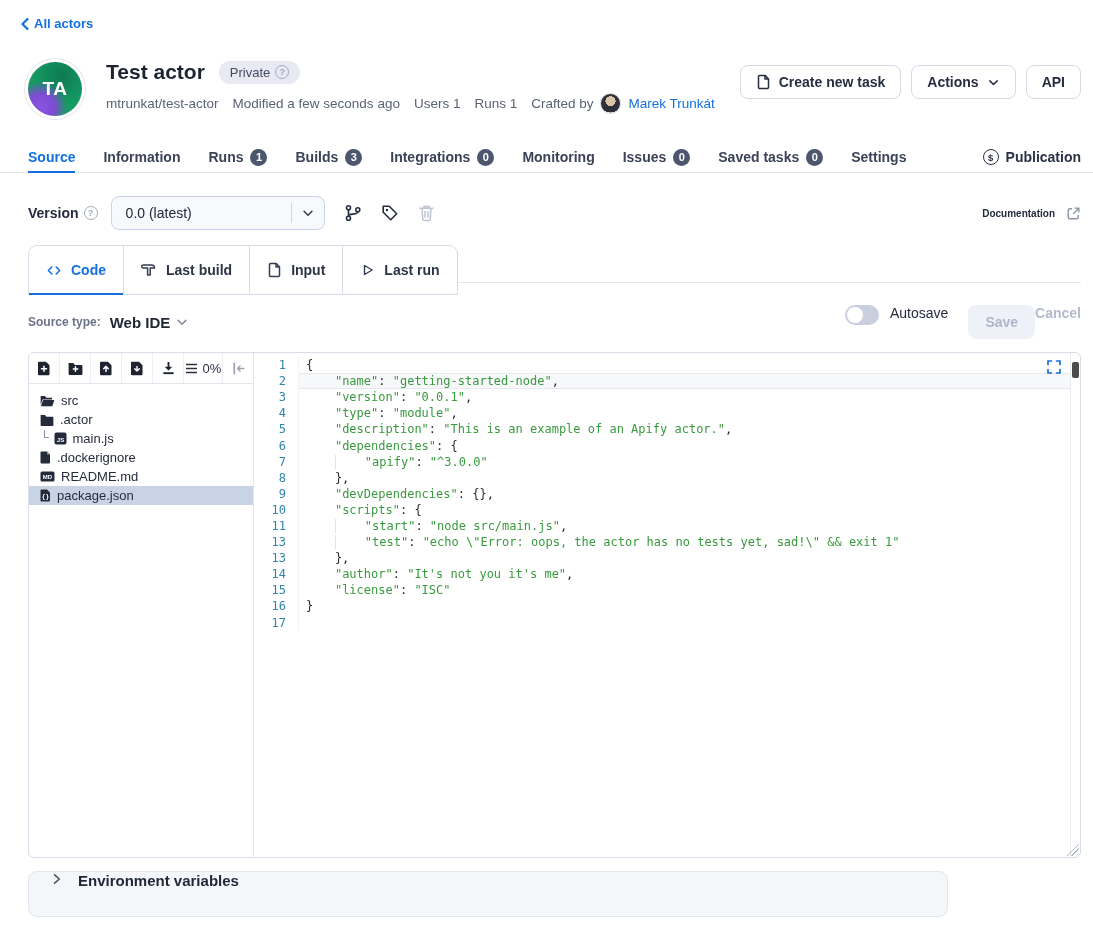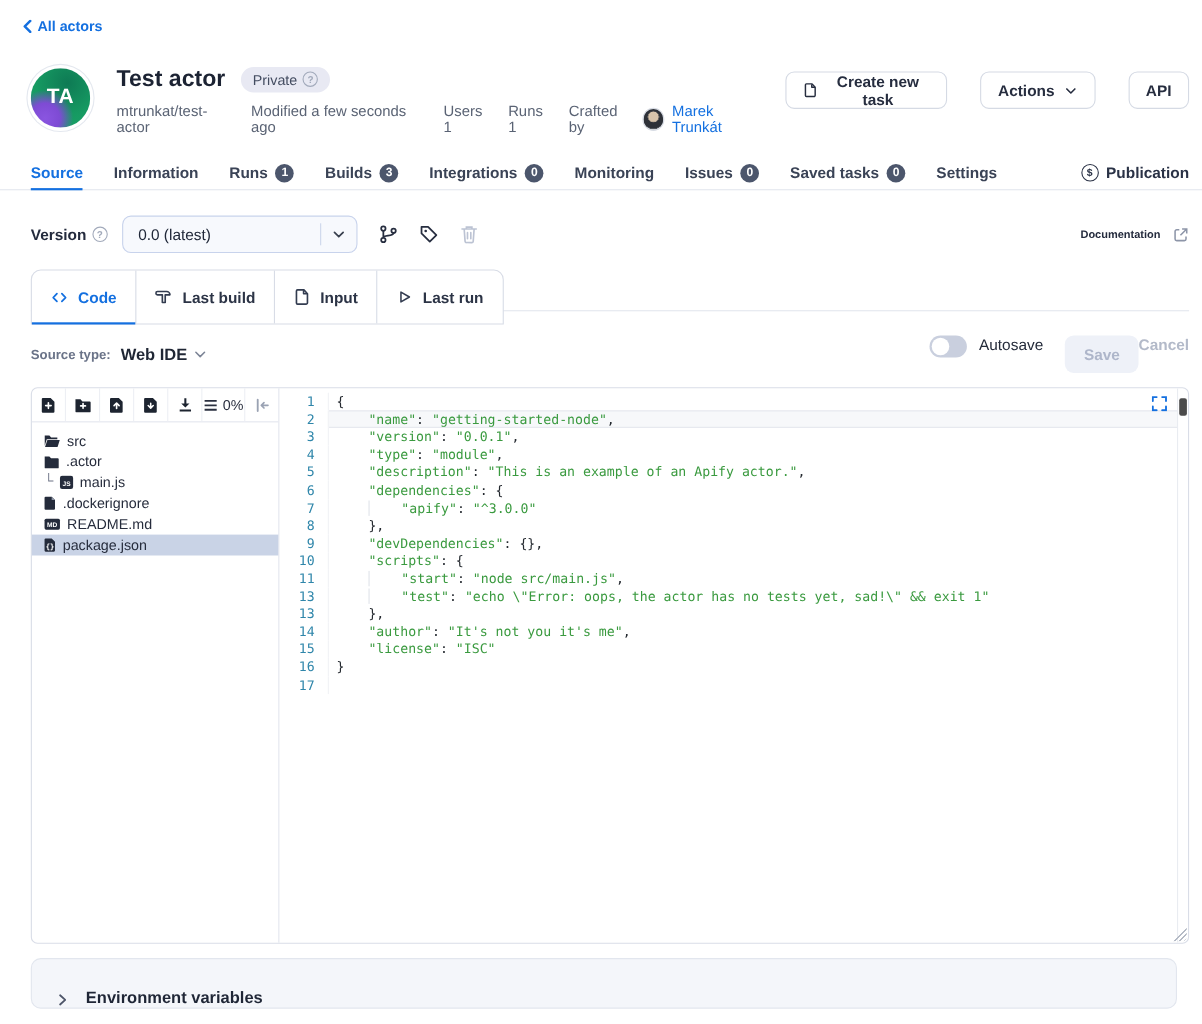--- a/index.html
+++ b/index.html
@@ -30,21 +30,21 @@
   .title-row{display:flex;align-items:center;gap:14px;}
   .page-title{font-size:21px;font-weight:700;color:#1c2333;}
   .pill{background:#e8e9f3;border-radius:12px;padding:4px 11px;font-size:13px;color:#434c60;display:flex;align-items:center;gap:5px;}
   .meta{display:flex;align-items:center;gap:14px;margin-top:9px;font-size:13.5px;color:var(--gray);}
   .crafted{display:flex;align-items:center;gap:7px;}
   .mini-avatar{width:21px;height:21px;border-radius:50%;border:1px solid #d8dce4;
     background:radial-gradient(circle at 50% 38%, #d9c4ab 0 33%, #2e3138 34% 74%, #e8eaee 75%);}
   .author-link{color:var(--accent);text-decoration:none;cursor:pointer;}
   .header-actions{margin-left:auto;display:flex;gap:10px;padding-top:5px;}
   .btn{height:34px;border:1px solid var(--btn-border);border-radius:8px;background:#fff;display:flex;align-items:center;gap:8px;
-    padding:0 15px;font-size:14px;font-weight:600;color:#262d3f;cursor:pointer;font-family:inherit;margin-left:20px;}
+    padding:0 15px;font-size:14px;font-weight:600;color:#262d3f;cursor:pointer;font-family:inherit;}
 
   
   .tabbar{left:0;right:0;top:142px;height:31px;display:flex;align-items:stretch;padding:0 12px 0 28px;border-bottom:1px solid var(--border);}
   .tabs{display:flex;gap:28px;}
   .tab{display:flex;align-items:center;gap:7px;font-size:14px;font-weight:600;color:var(--slate);cursor:pointer;position:relative;}
   .tab.active{color:var(--accent);}
   .tab.active::after{content:"";position:absolute;left:0;right:0;bottom:-1px;height:2px;background:var(--accent);}
   .tab-badge{min-width:17px;height:17px;border-radius:9px;background:#4c566c;color:#fff;font-size:11px;font-weight:700;
     display:flex;align-items:center;justify-content:center;padding:0 4px;}
   .publication{margin-left:auto;display:flex;align-items:center;gap:7px;font-size:14px;font-weight:600;color:#2a3246;cursor:pointer;}
@@ -107,22 +107,22 @@
   .tok-p{color:#24292f;}
   .tok-g{border-left:1px solid #dfe3ea;}
   .fullscreen-btn{position:absolute;top:7px;right:19px;background:none;border:none;cursor:pointer;padding:0;}
   .vscrollbar{position:absolute;top:0;right:0;bottom:0;width:10px;border-left:1px solid #e9ecf1;}
   .vthumb{position:absolute;top:9px;left:1px;width:7px;height:16px;background:#4b4b4b;border-radius:2px;}
   .resize-handle{position:absolute;right:1px;bottom:1px;width:14px;height:14px;cursor:nwse-resize;
     background:repeating-linear-gradient(135deg,transparent 0 2px,#b4bac5 2px 3px);
     clip-path:polygon(100% 0,100% 100%,0 100%);border-bottom-right-radius:5px;}
 
   
-  .env-bar{left:28px;top:871px;width:1042px;height:46px;background:#f4f6fa;border:1px solid #e2e6ee;border-radius:9px;
-    display:flex;align-items:flex-end;padding:0 21px;gap:15px;cursor:pointer;}
+  .env-bar{left:28px;top:871px;width:920px;height:46px;background:#f4f6fa;border:1px solid #e2e6ee;border-radius:9px;
+    display:flex;align-items:flex-start;padding:0 21px;gap:15px;cursor:pointer;}
   .env-title{font-size:15px;font-weight:700;color:#1f2636;}
 </style>
 </head>
 <body>
 
 <a class="abs breadcrumb">
   <svg width="10" height="12" viewBox="0 0 10 12">
       <path d="M7.5 1 2.5 6l5 5" fill="none" stroke="#1470e0" stroke-width="2.2" stroke-linecap="round" stroke-linejoin="round"></path>
     </svg>
   <span>All actors</span>

